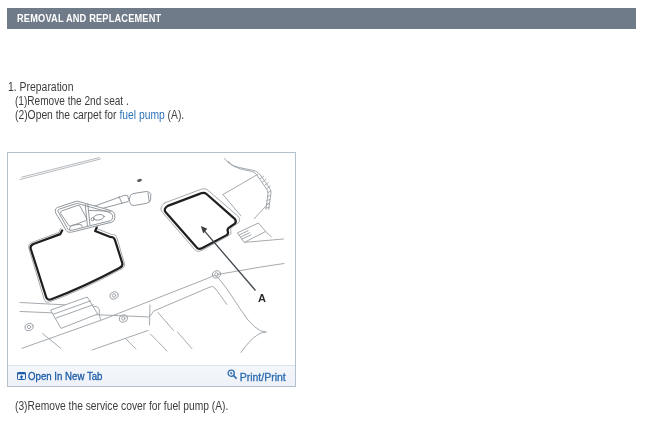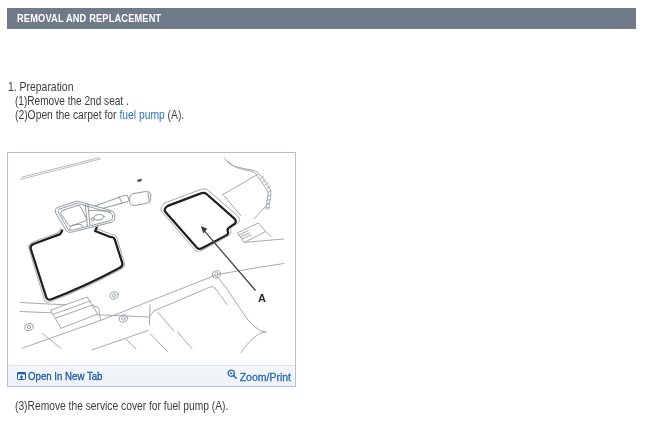--- a/index.html
+++ b/index.html
@@ -129,18 +129,18 @@
 </svg>
 
 <div class="t" style="left:20px;top:4px;font-size:10.5px;color:#1d5ca8;-webkit-text-stroke:0.3px #1d5ca8;transform:scaleX(0.92);">Open In New Tab</div>
 
 <svg width="11" height="11" viewBox="0 0 11 11" style="position:absolute;left:219px;top:2.5px;">
 <circle cx="4.2" cy="4.2" r="3.1" fill="none" stroke="#2b6cb0" stroke-width="1.3"></circle>
 <path d="M6.5,6.5 L9.6,9.6" stroke="#2b6cb0" stroke-width="1.6" fill="none"></path>
 <path d="M4.2,3 L4.2,5.4 M3,4.2 L5.4,4.2" stroke="#2b6cb0" stroke-width="0.9" fill="none"></path>
 </svg>
 
-<div class="t" style="left:231.7px;top:5px;font-size:10.5px;color:#2b6cb0;-webkit-text-stroke:0.3px #2b6cb0;">Zoom/Print</div>
+<div class="t" style="left:231.7px;top:5px;font-size:10.5px;color:#2b6cb0;-webkit-text-stroke:0.3px #2b6cb0;">Print/Print</div>
 </div>
 </div>
 
 <div class="t" style="left:14.5px;top:398.5px;font-size:12px;color:#3c3c3c;transform:scaleX(0.855);">(3)Remove the service cover for fuel pump (A).</div>
 </div>
 
 </body></html>

